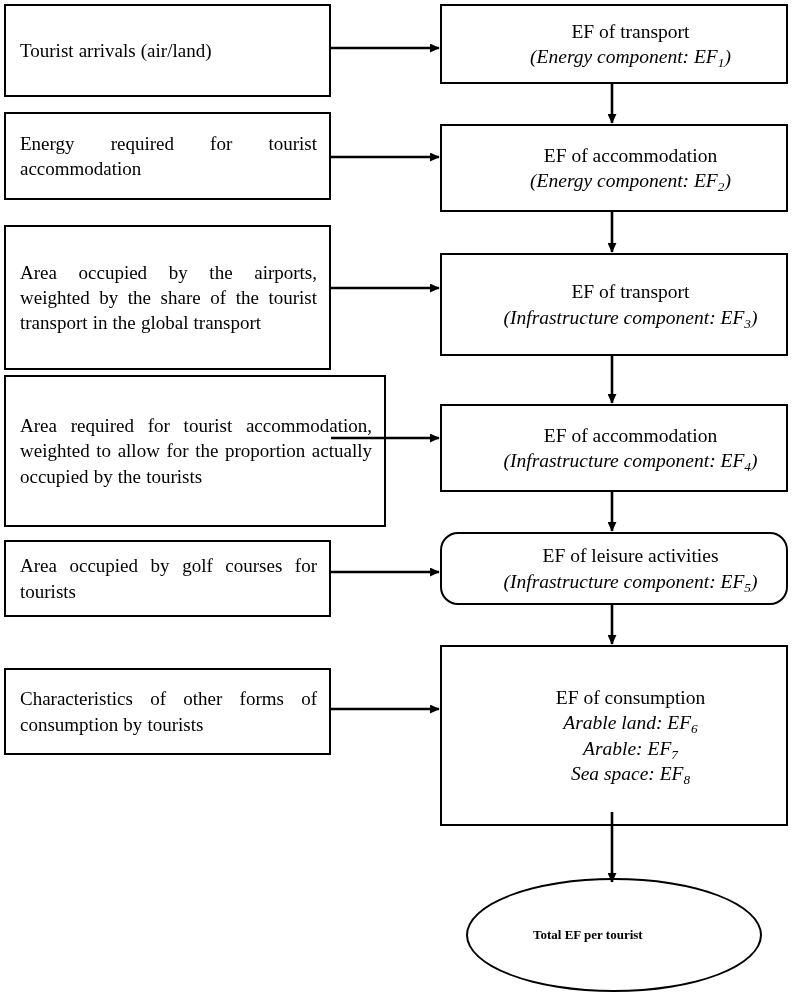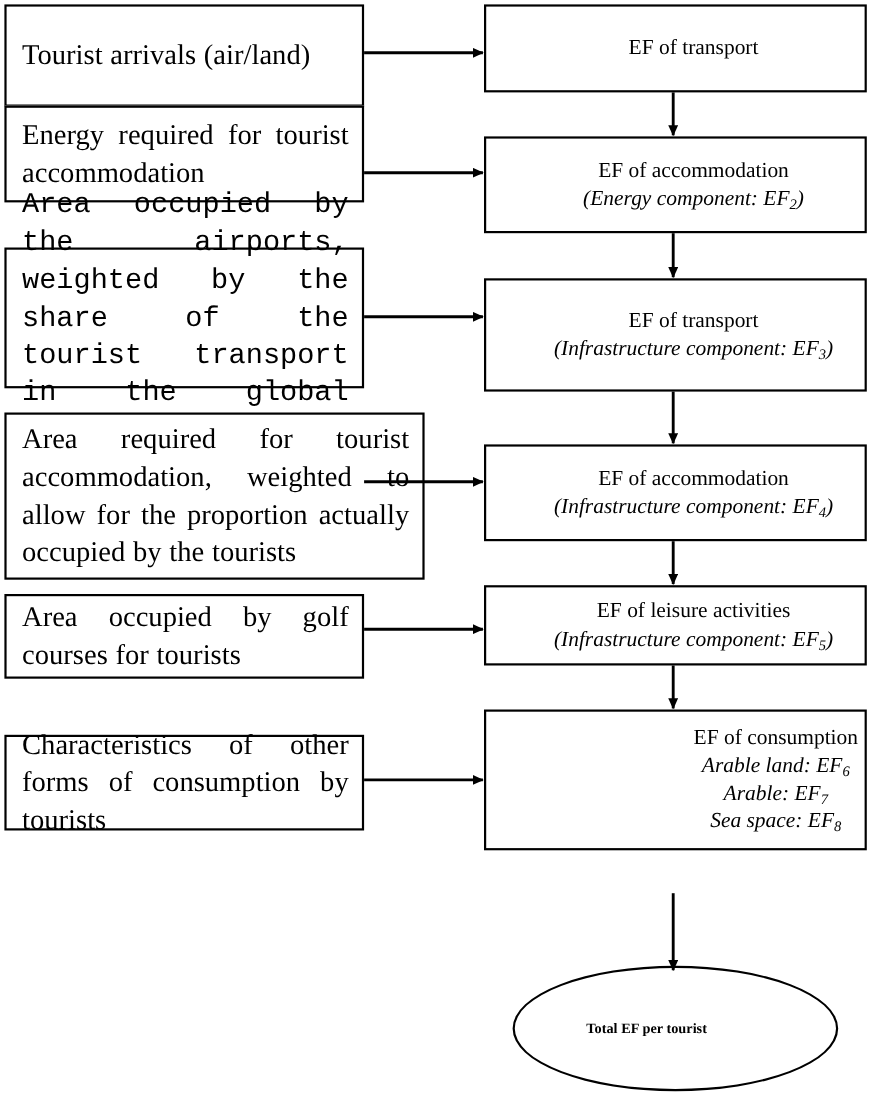--- a/index.html
+++ b/index.html
@@ -22,21 +22,21 @@
     box-sizing: border-box;
     border: 2px solid #000000;
     background: #ffffff;
     display: flex;
     flex-direction: column;
     justify-content: center;
   }
   
   .input-box .txt {
     padding: 0 12px 0 14px;
-    font-size: 26px;
+    font-size: 19px;
     line-height: 1.32;
     text-align: justify;
     text-align-last: left;
     text-justify: inter-word;
     word-spacing: 0.02em;
   }
   .input-box.one-line .txt {
     text-align: left;
   }
   
@@ -89,43 +89,44 @@
 </style>
 </head>
 <body>
 
 <div id="canvas">
 
   <div class="box input-box one-line" style="left:4px; top:4px; width:327px; height:93px;">
     <div class="txt">Tourist arrivals (air/land)</div>
   </div>
 
-  <div class="box input-box" style="left:4px; top:96px; width:327px; height:88px;">
+  <div class="box input-box" style="left:4px; top:112px; width:327px; height:88px;">
     <div class="txt">Energy required for tourist accommodation</div>
   </div>
 
-  <div class="box input-box" style="left:4px; top:225px; width:327px; height:128px;font-family:Liberation Mono, monospace;">
+  <div class="box input-box" style="left:4px; top:225px; width:327px; height:145px;">
     <div class="txt">Area occupied by the airports, weighted by the share of the tourist transport in the global transport</div>
   </div>
 
   <div class="box input-box" style="left:4px; top:375px; width:382px; height:152px;">
     <div class="txt">Area required for tourist accommodation, weighted to allow for the proportion actually occupied by the tourists</div>
   </div>
 
   <div class="box input-box" style="left:4px; top:540px; width:327px; height:77px;">
     <div class="txt">Area occupied by golf courses for tourists</div>
   </div>
 
   <div class="box input-box" style="left:4px; top:668px; width:327px; height:87px;">
     <div class="txt">Characteristics of other forms of consumption by tourists</div>
   </div>
 
   <div class="box ef-box" style="left:440px; top:4px; width:348px; height:80px;">
     <div class="lines">
       <div class="title-line">EF of transport</div>
+      <div class="sub-line"><span>(Energy component: EF</span><sub>1</sub><span>)</span></div>
     </div>
   </div>
 
   <div class="box ef-box" style="left:440px; top:124px; width:348px; height:88px;">
     <div class="lines">
       <div class="title-line">EF of accommodation</div>
       <div class="sub-line"><span>(Energy component: EF</span><sub>2</sub><span>)</span></div>
     </div>
   </div>
 
@@ -136,28 +137,28 @@
     </div>
   </div>
 
   <div class="box ef-box" style="left:440px; top:404px; width:348px; height:88px;">
     <div class="lines">
       <div class="title-line">EF of accommodation</div>
       <div class="sub-line"><span>(Infrastructure component: EF</span><sub>4</sub><span>)</span></div>
     </div>
   </div>
 
-  <div class="box ef-box" style="left:440px; top:532px; width:348px; height:73px;">
+  <div class="box ef-box" style="left:440px; top:532px; width:348px; height:73px;border-radius:18px;">
     <div class="lines">
       <div class="title-line">EF of leisure activities</div>
       <div class="sub-line"><span>(Infrastructure component: EF</span><sub>5</sub><span>)</span></div>
     </div>
   </div>
 
-  <div class="box ef-box" style="left:440px; top:645px; width:348px; height:128px;align-items:flex-end;">
+  <div class="box ef-box" style="left:440px; top:645px; width:348px; height:181px;">
     <div class="lines">
       <div class="title-line">EF of consumption</div>
       <div class="sub-line"><span>Arable land: EF</span><sub>6</sub></div>
       <div class="sub-line"><span>Arable: EF</span><sub>7</sub></div>
       <div class="sub-line"><span>Sea space: EF</span><sub>8</sub></div>
     </div>
   </div>
 
   <div class="ellipse" style="left:466px; top:878px; width:296px; height:114px;">
     <div class="txt">Total EF per tourist</div>

